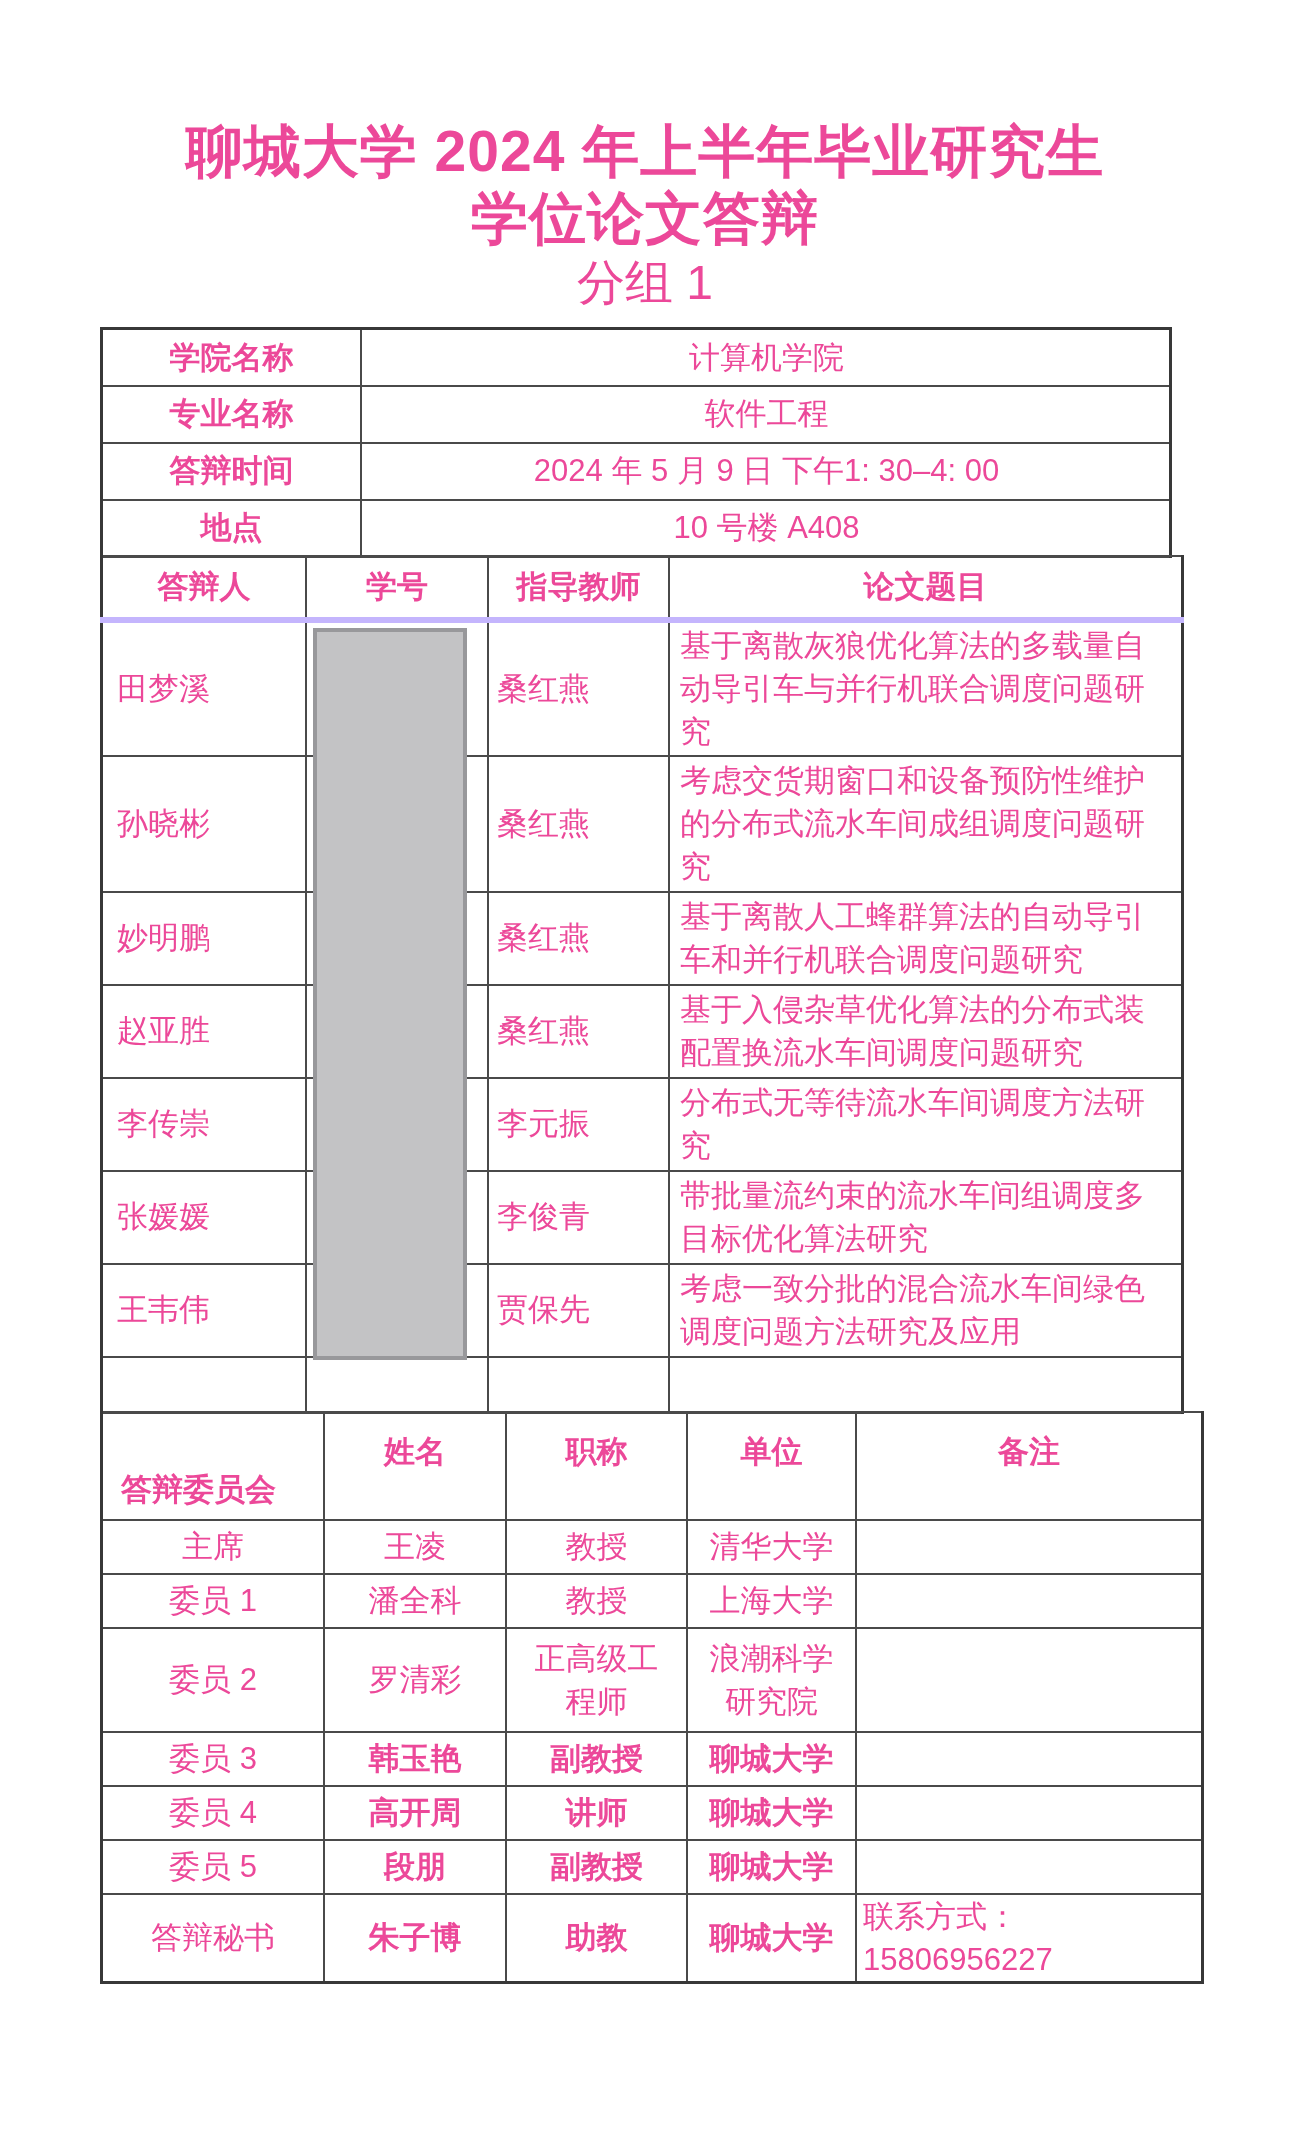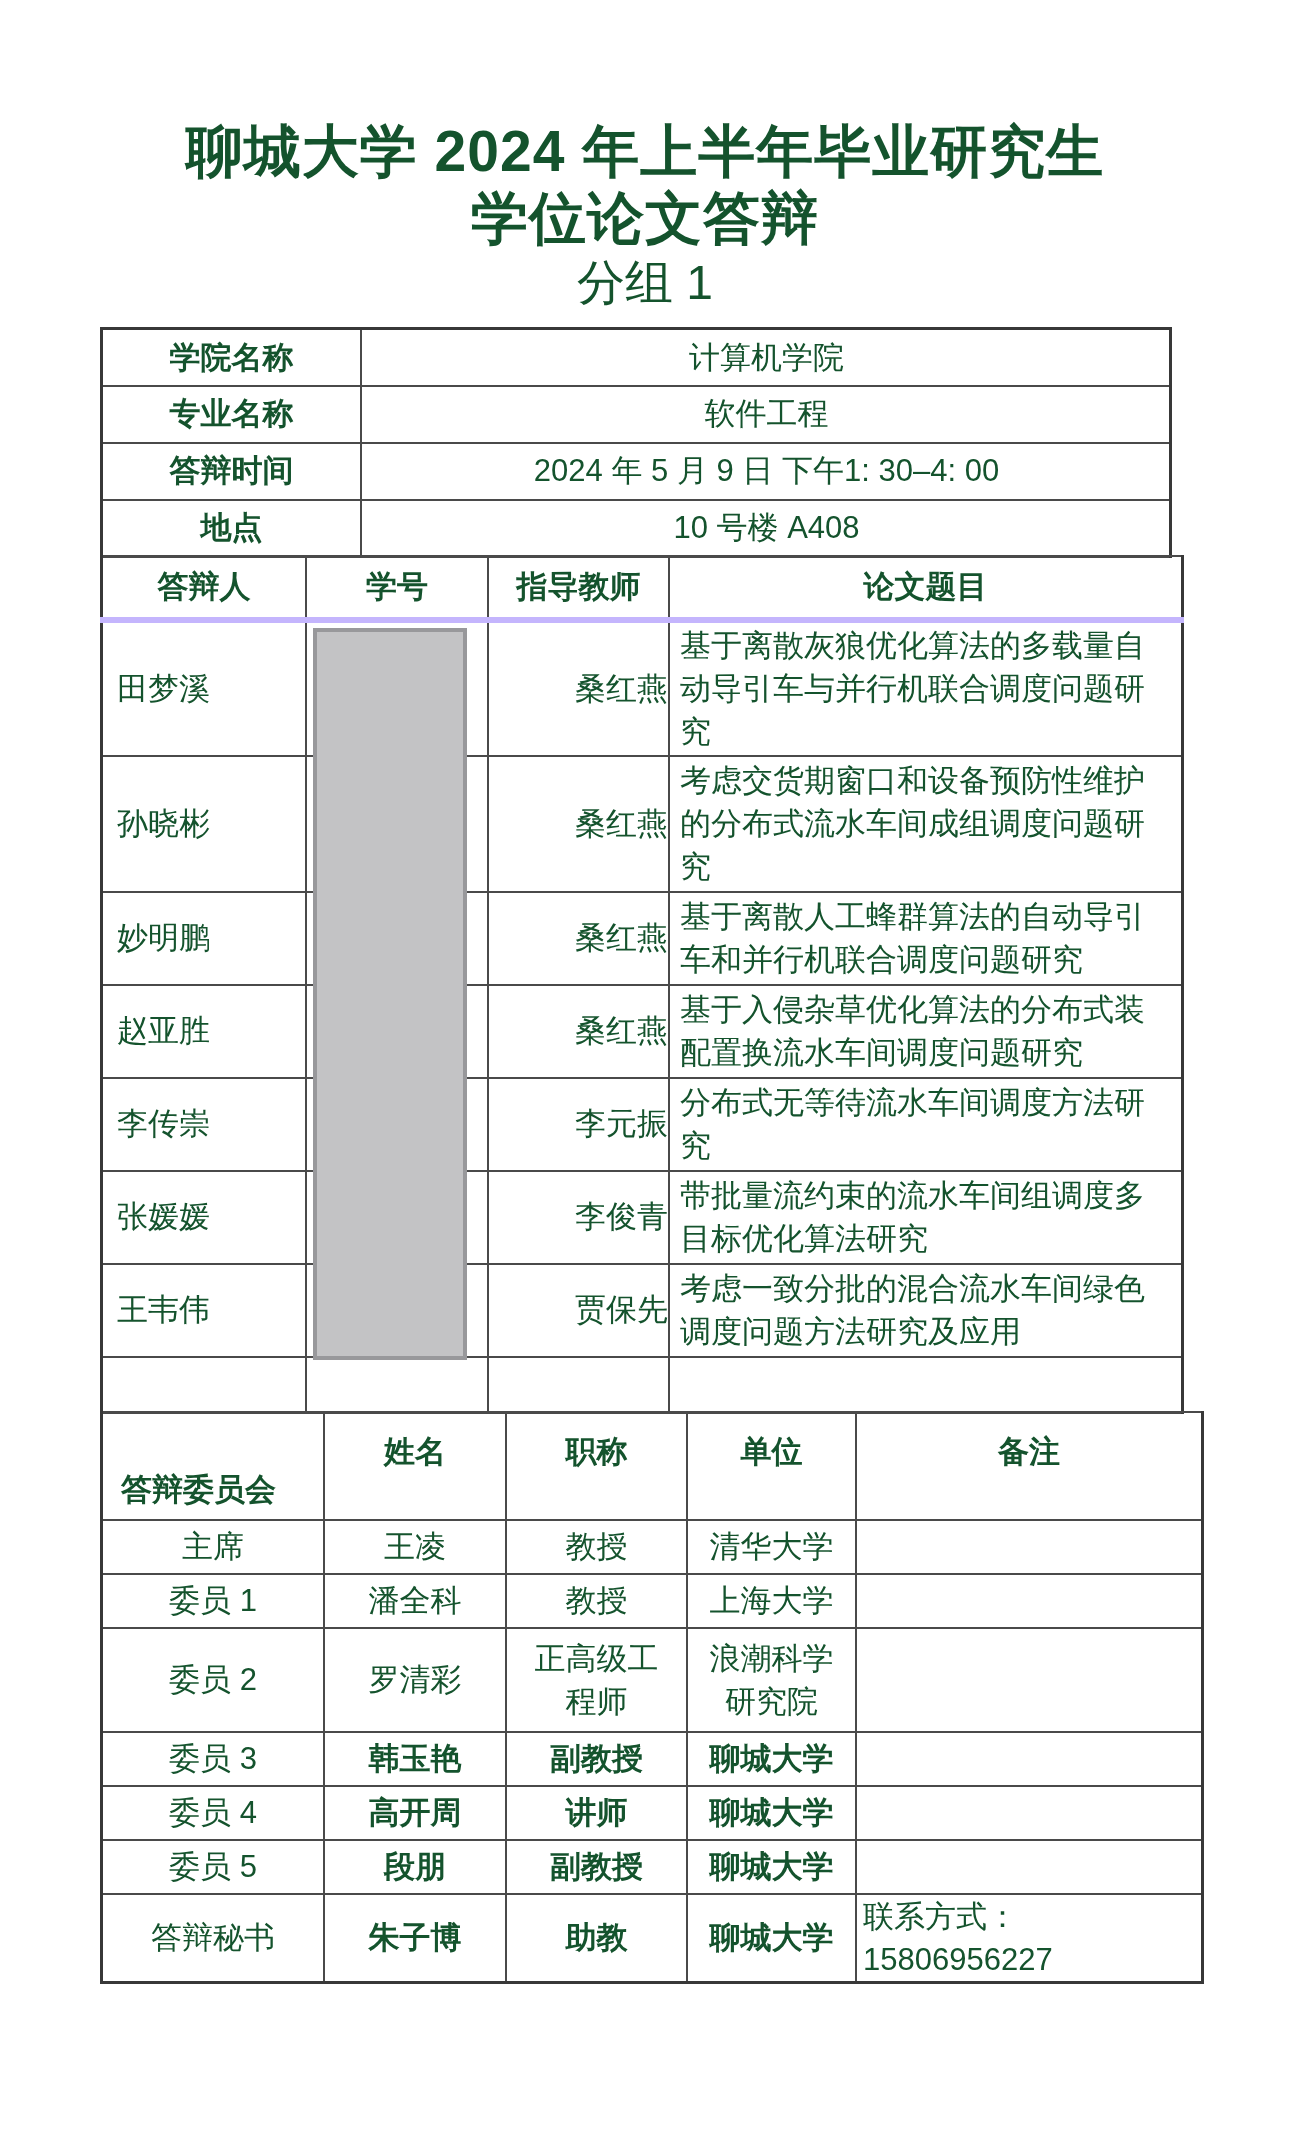--- a/index.html
+++ b/index.html
@@ -1,21 +1,21 @@
 <!DOCTYPE html>
 <html><head>
 <meta charset="utf-8">
 <style>
   html,body{margin:0;padding:0;background:#ffffff;}
   .page{
     position:relative;
     width:1290px;height:2143px;
     background:#ffffff;
     font-family:"Liberation Sans", sans-serif;
-    color:#14532d;
+    color:#ec4899;
     overflow:hidden;
   }
   .doc-title{
     padding-top:118px;
     text-align:center;
     font-size:57px;
     font-weight:bold;
     line-height:1.17;
     white-space:pre-line;
     letter-spacing:1px;
@@ -58,21 +58,21 @@
   
   .col-defender{width:202px;}
   .col-sid{width:180px;}
   .col-advisor{width:179px;}
   .col-title{width:511px;}
   .def-head th{height:60px;text-align:center;font-weight:bold;border-bottom:6px solid #c4b5fd;}
   .r3{height:136px;}
   .r2{height:93px;margin-top:41px;}
   .r-empty{height:56px;}
   .cell-defender{text-align:left;padding-left:14px;}
-  .cell-advisor{text-align:right;padding-left:8px;}
+  .cell-advisor{text-align:left;padding-left:8px;}
   .cell-title{
     text-align:left;
     padding-left:10px;
     padding-right:14px;
     line-height:43px;
   }
 
   
   .com-col-role{width:202px;}
   .com-col-name{width:180px;}

